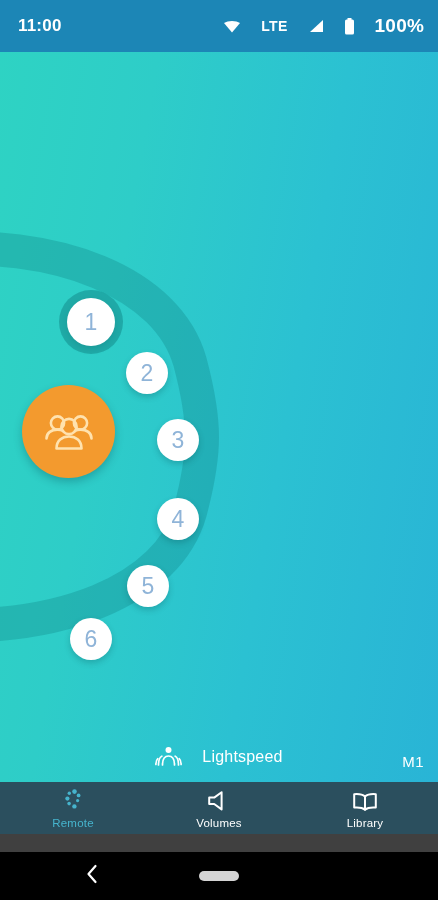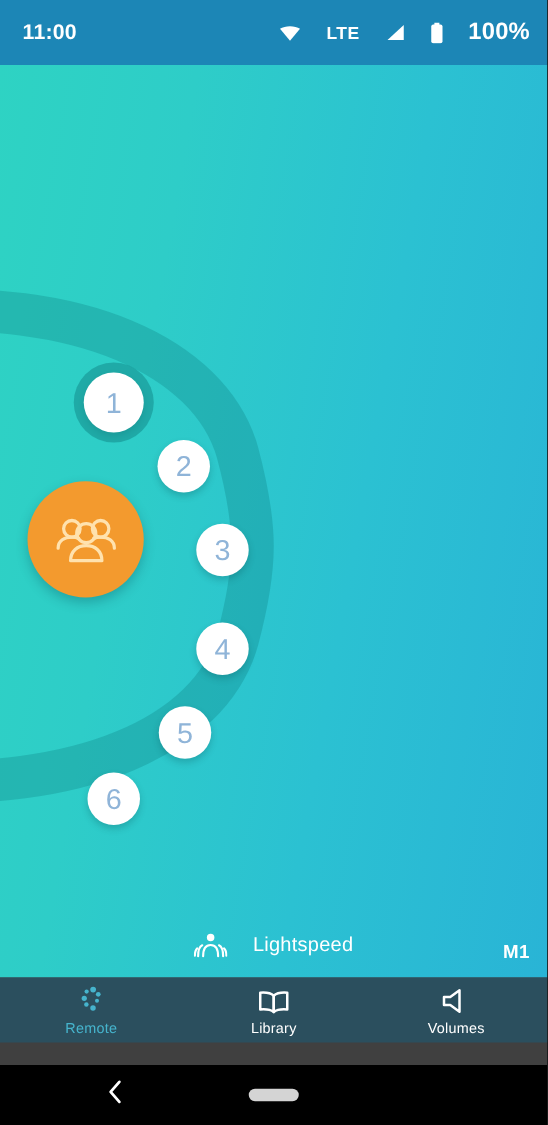--- a/index.html
+++ b/index.html
@@ -92,21 +92,21 @@
     z-index:8;
   }
   #brand-logo {
     display:flex; align-items:center; gap:20px;
   }
   #brand-name {
     color:#ffffff; font-size:16px; letter-spacing:0.2px;
   }
   #device-label {
     position:absolute; right:14px; bottom:12px;
-    color:#ffffff; font-size:15px; font-weight:bold;
+    color:#ffffff; font-size:15px; font-weight:normal;
     letter-spacing:0.4px; z-index:8;
   }
 
   
   #tab-bar {
     position:absolute; top:782px; left:0;
     width:438px; height:52px;
     background:#2b4f5e;
     display:flex; align-items:stretch;
     z-index:30;
@@ -243,41 +243,41 @@
             <circle cx="13.4" cy="18.4" r="2.2"></circle>
           </g>
         </svg>
       </span>
       <span class="tab-label">Remote</span>
     </div>
 
 
     <div class="tab-item">
       <span class="tab-icon">
+        <svg width="24" height="22" viewBox="0 0 24 22">
+          <g fill="none" stroke="#ffffff" stroke-width="2" stroke-linejoin="round">
+            <path d="M2.2 7.6 L7.2 7.6 L14.6 2.2 L14.6 19.4 L7.2 14 L2.2 14 Z"></path>
+          </g>
+        </svg>
+      </span>
+      <span class="tab-label">Volumes</span>
+    </div>
+
+    <div class="tab-item">
+      <span class="tab-icon">
         <svg width="26" height="21" viewBox="0 0 26 21">
           <g fill="none" stroke="#ffffff" stroke-width="2" stroke-linejoin="round">
             <path d="M13 5.6 C10.6 3.4 7 2.8 2.2 3.2 L2.2 16.6 C7 16.2 10.6 16.8 13 18.6 Z"></path>
             <path d="M13 5.6 C15.4 3.4 19 2.8 23.8 3.2 L23.8 16.6 C19 16.2 15.4 16.8 13 18.6 Z"></path>
           </g>
         </svg>
       </span>
       <span class="tab-label">Library</span>
     </div>
 
-    <div class="tab-item">
-      <span class="tab-icon">
-        <svg width="24" height="22" viewBox="0 0 24 22">
-          <g fill="none" stroke="#ffffff" stroke-width="2" stroke-linejoin="round">
-            <path d="M2.2 7.6 L7.2 7.6 L14.6 2.2 L14.6 19.4 L7.2 14 L2.2 14 Z"></path>
-          </g>
-        </svg>
-      </span>
-      <span class="tab-label">Volumes</span>
-    </div>
-
   </div>
 
   <div id="nav-bar">
     <span id="nav-back">
       <svg width="16" height="22" viewBox="0 0 16 22">
         <path d="M11.5 3 L4.5 11 L11.5 19" fill="none" stroke="#ffffff" stroke-width="2.2" stroke-linecap="round" stroke-linejoin="round"></path>
       </svg>
     </span>
     <span id="nav-home"></span>
   </div>

